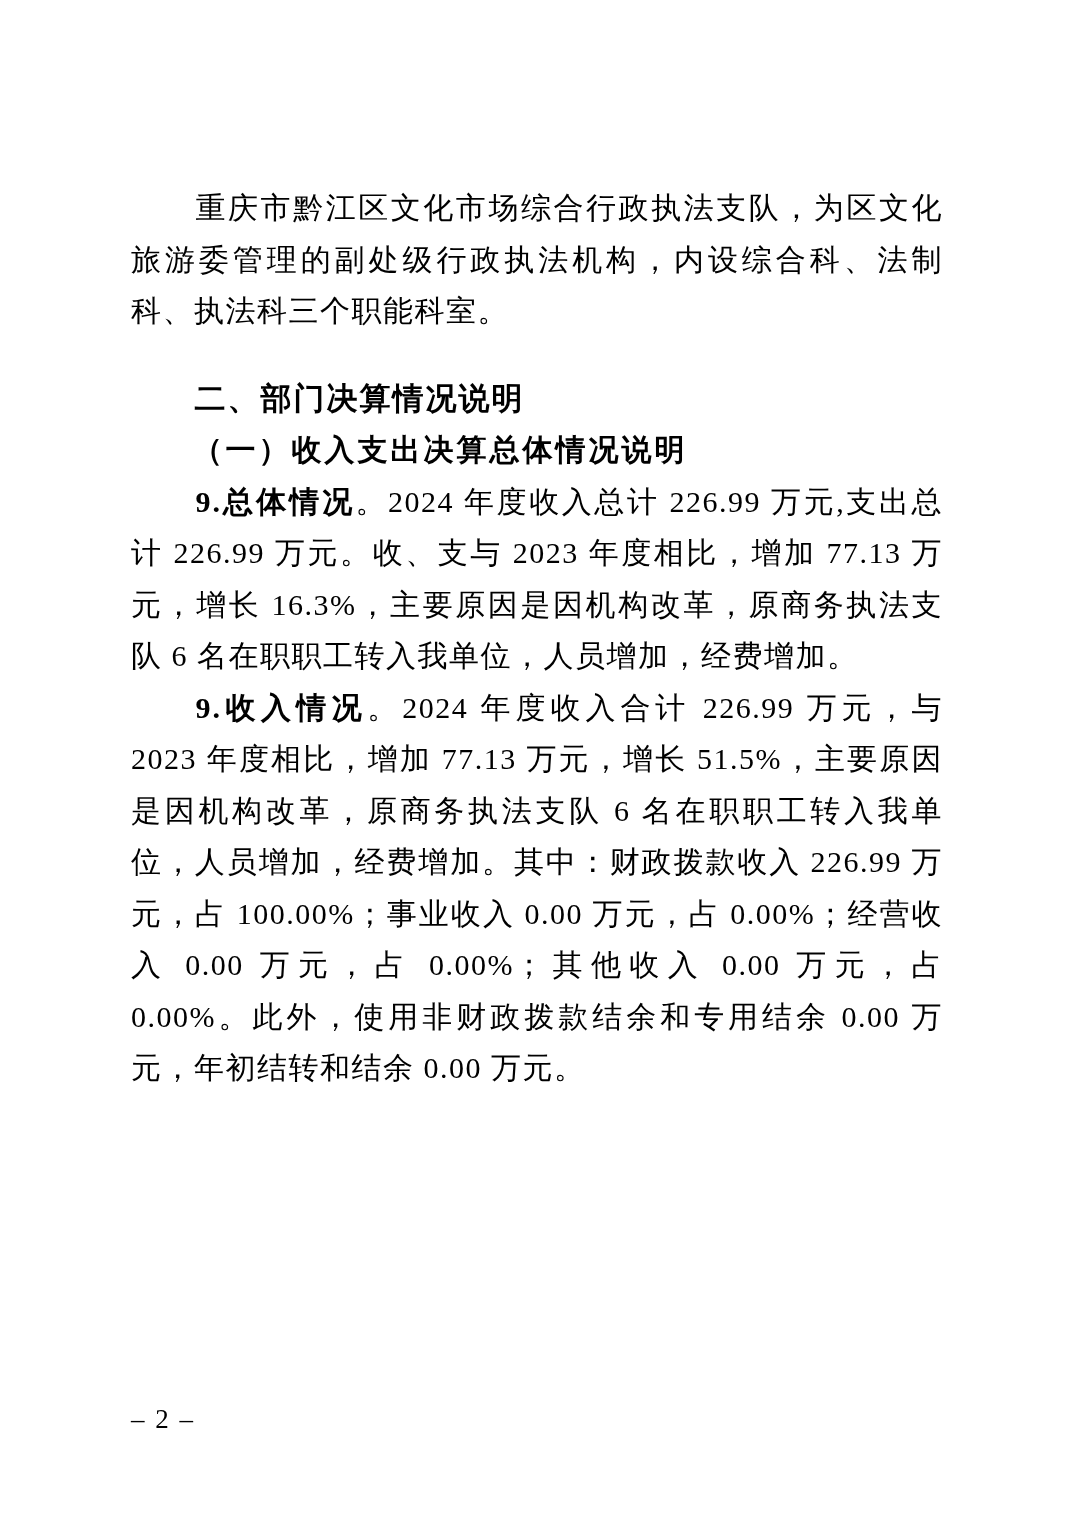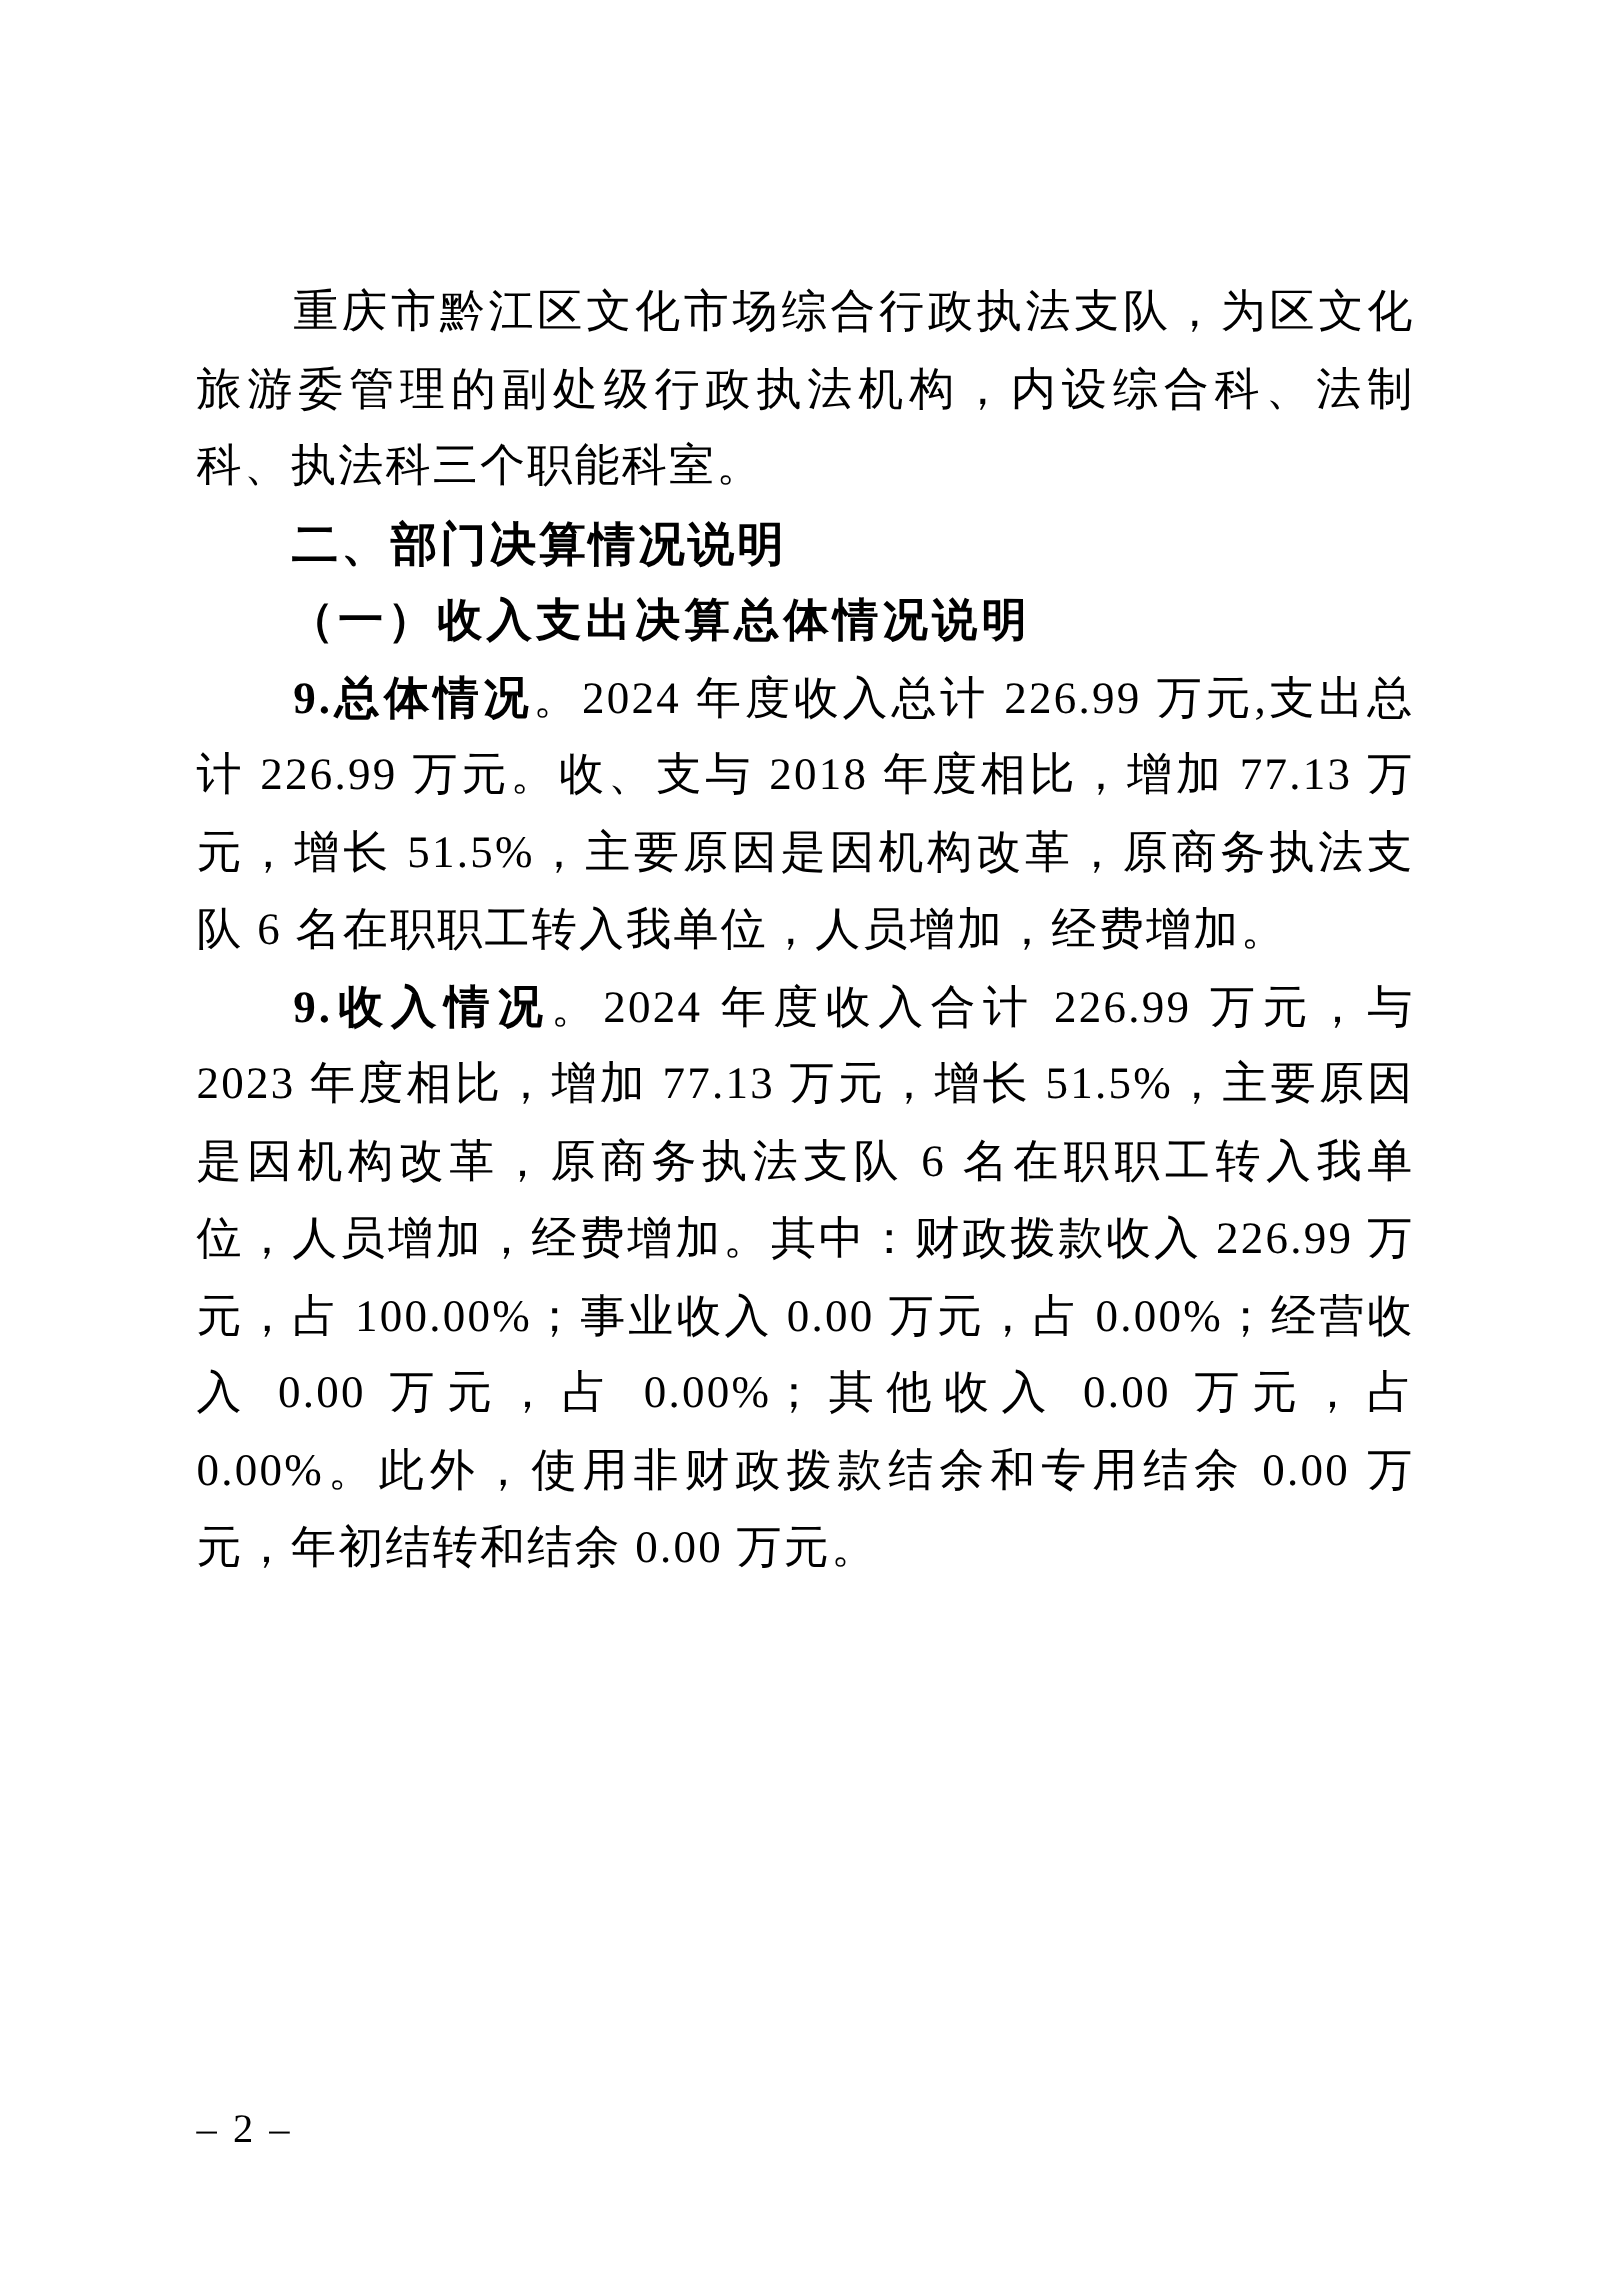--- a/index.html
+++ b/index.html
@@ -29,20 +29,21 @@
     text-indent: 2.15em;
     letter-spacing: 1.5px;
   }
   .heading-section {
     font-size: 31px;
     line-height: 51.5px;
     font-weight: 700;
     font-family: "Liberation Sans", "DejaVu Sans", sans-serif;
     text-indent: 2.05em;
     letter-spacing: 2px;
+    margin-top: 36px;
   }
   .heading-subsection {
     font-size: 30px;
     line-height: 51.5px;
     font-weight: 700;
     text-indent: 2.05em;
     letter-spacing: 3px;
   }
   .lead {
     font-weight: 700;
@@ -61,21 +62,21 @@
 <div class="page">
 
   <main class="content">
 
     <p class="para">重庆市黔江区文化市场综合行政执法支队，为区文化旅游委管理的副处级行政执法机构，内设综合科、法制科、执法科三个职能科室。</p>
 
     <h2 class="heading-section">二、部门决算情况说明</h2>
 
     <h3 class="heading-subsection">（一）收入支出决算总体情况说明</h3>
 
-    <p class="para"><b class="lead">9.总体情况</b><span>。2024 年度收入总计 226.99 万元,支出总计 226.99 万元。收、支与 2018 年度相比，增加 77.13 万元，增长 51.5%，主要原因是因机构改革，原商务执法支队 6 名在职职工转入我单位，人员增加，经费增加。</span></p>
+    <p class="para"><b class="lead">9.总体情况</b><span>。2024 年度收入总计 226.99 万元,支出总计 226.99 万元。收、支与 2023 年度相比，增加 77.13 万元，增长 16.3%，主要原因是因机构改革，原商务执法支队 6 名在职职工转入我单位，人员增加，经费增加。</span></p>
 
     <p class="para"><b class="lead">9.收入情况</b><span>。2024 年度收入合计 226.99 万元，与 2023 年度相比，增加 77.13 万元，增长 51.5%，主要原因是因机构改革，原商务执法支队 6 名在职职工转入我单位，人员增加，经费增加。其中：财政拨款收入 226.99 万元，占 100.00%；事业收入 0.00 万元，占 0.00%；经营收入 0.00 万元，占 0.00%；其他收入 0.00 万元，占 0.00%。此外，使用非财政拨款结余和专用结余 0.00 万元，年初结转和结余 0.00 万元。</span></p>
 
 
   </main>
 
   <footer class="page-footer">
     <span>– 2 –</span>
   </footer>
 

